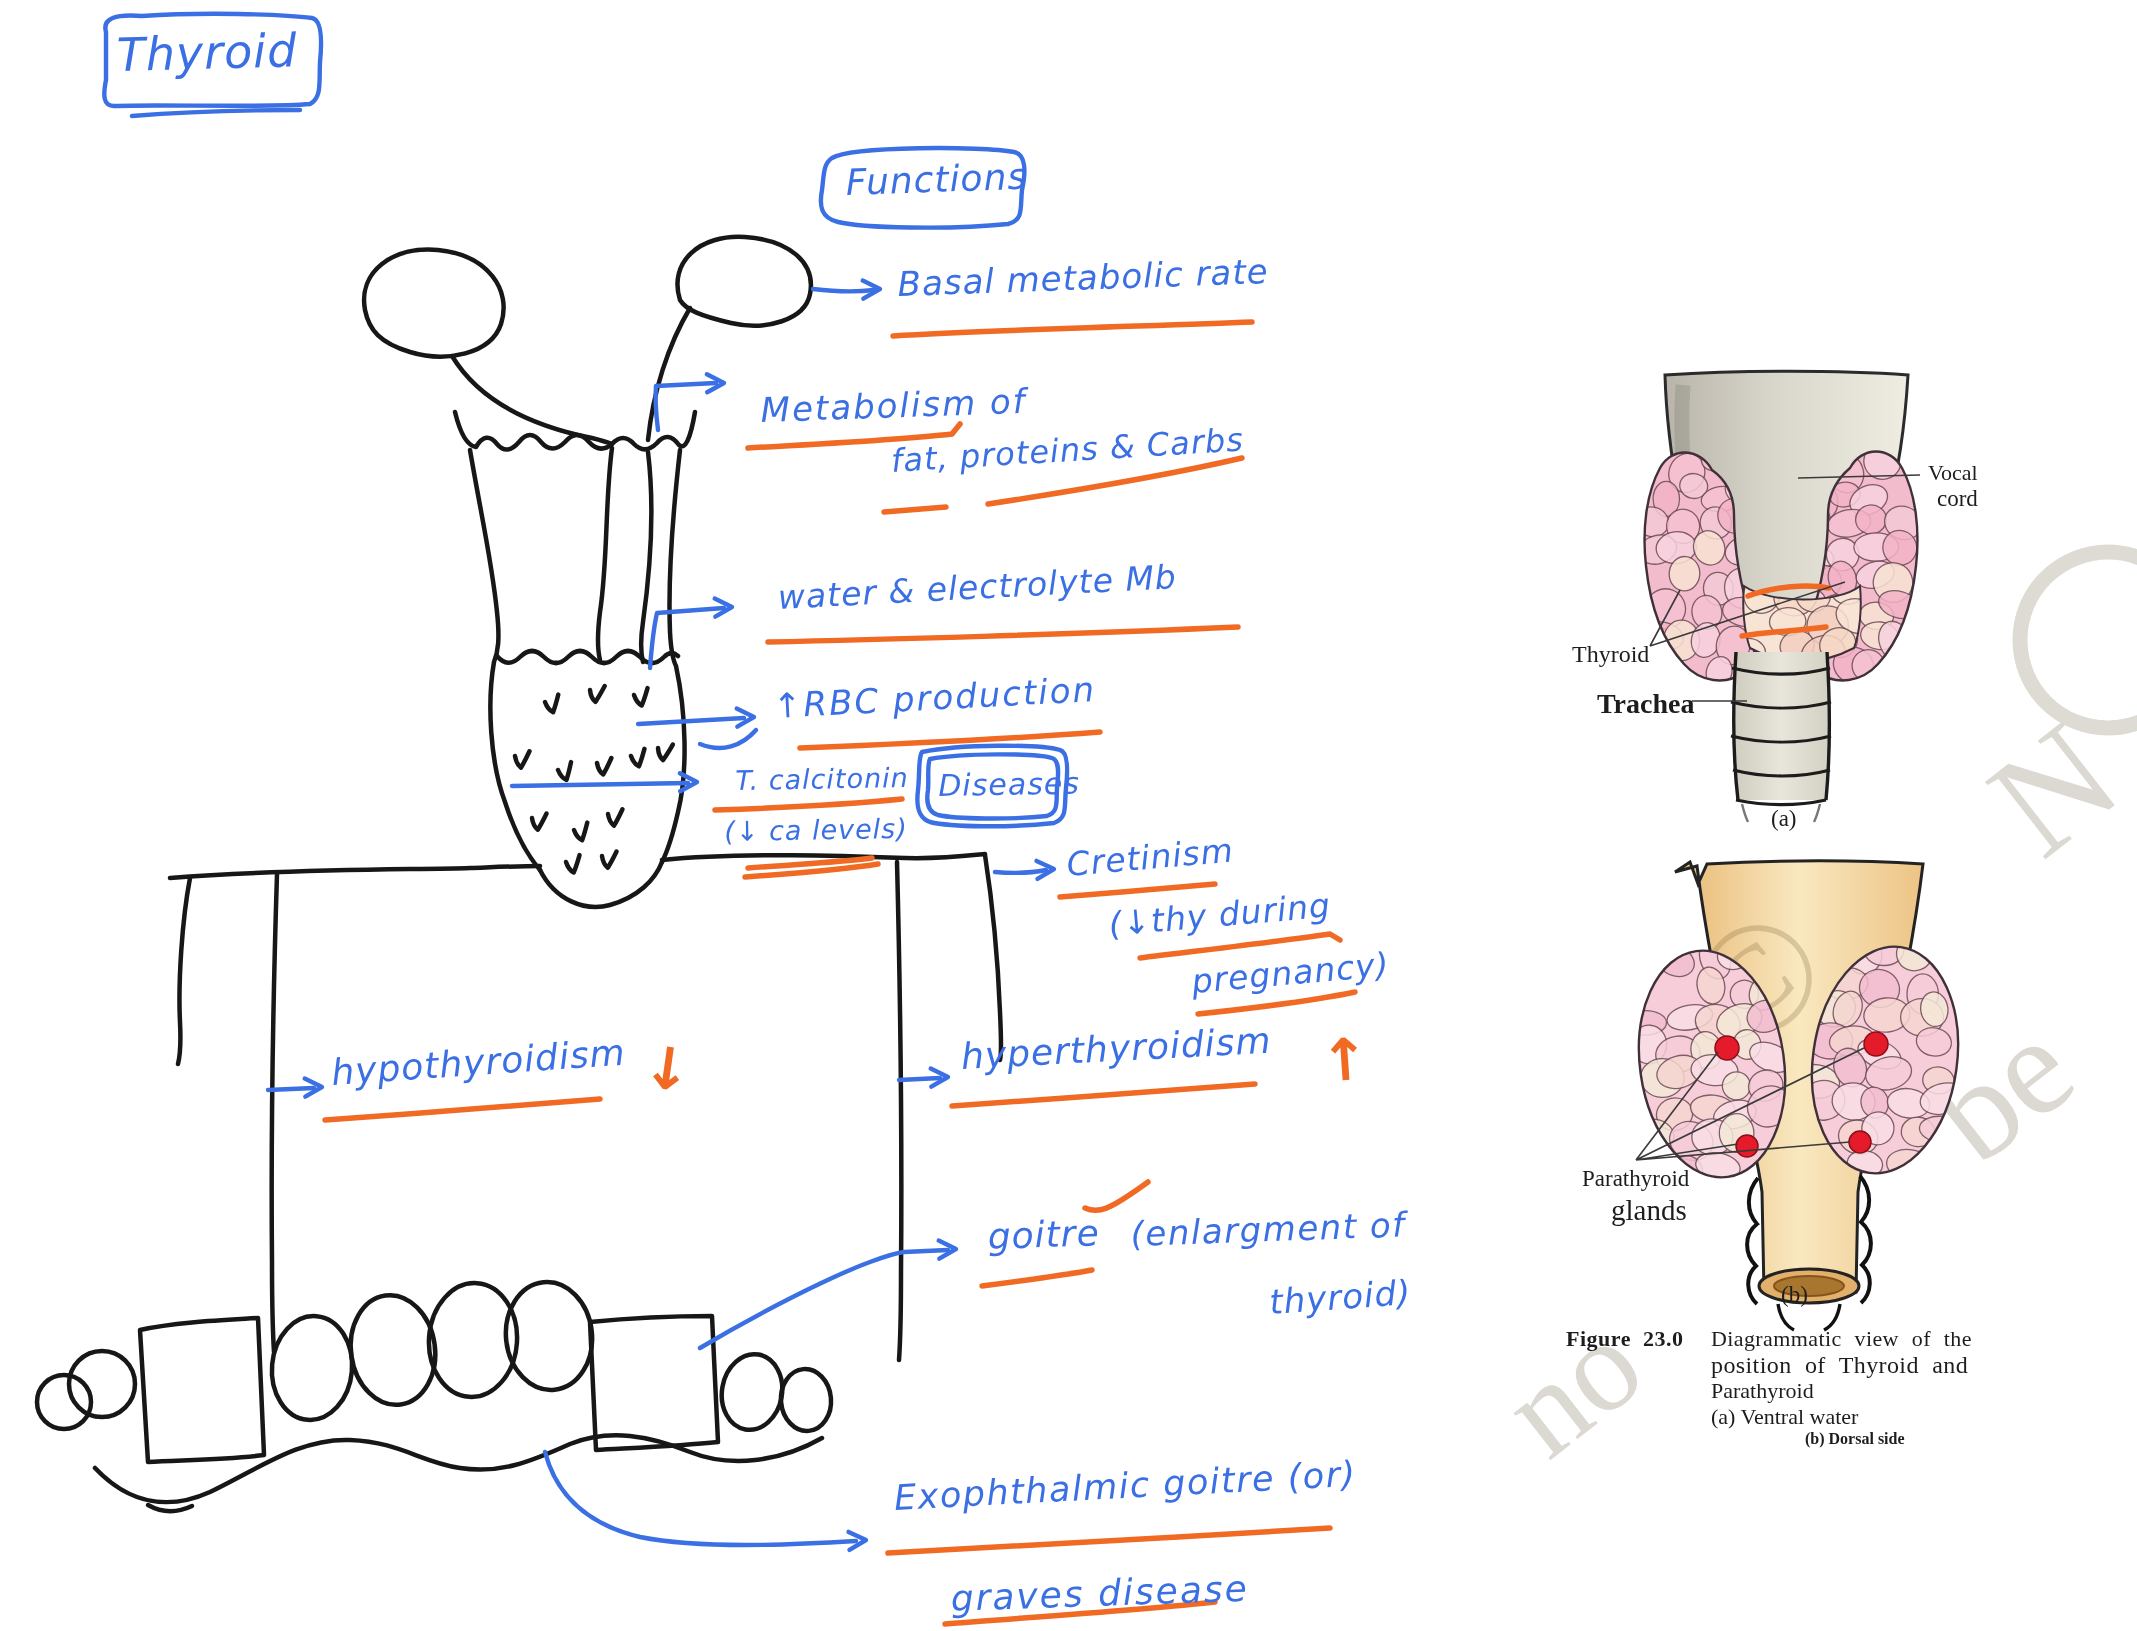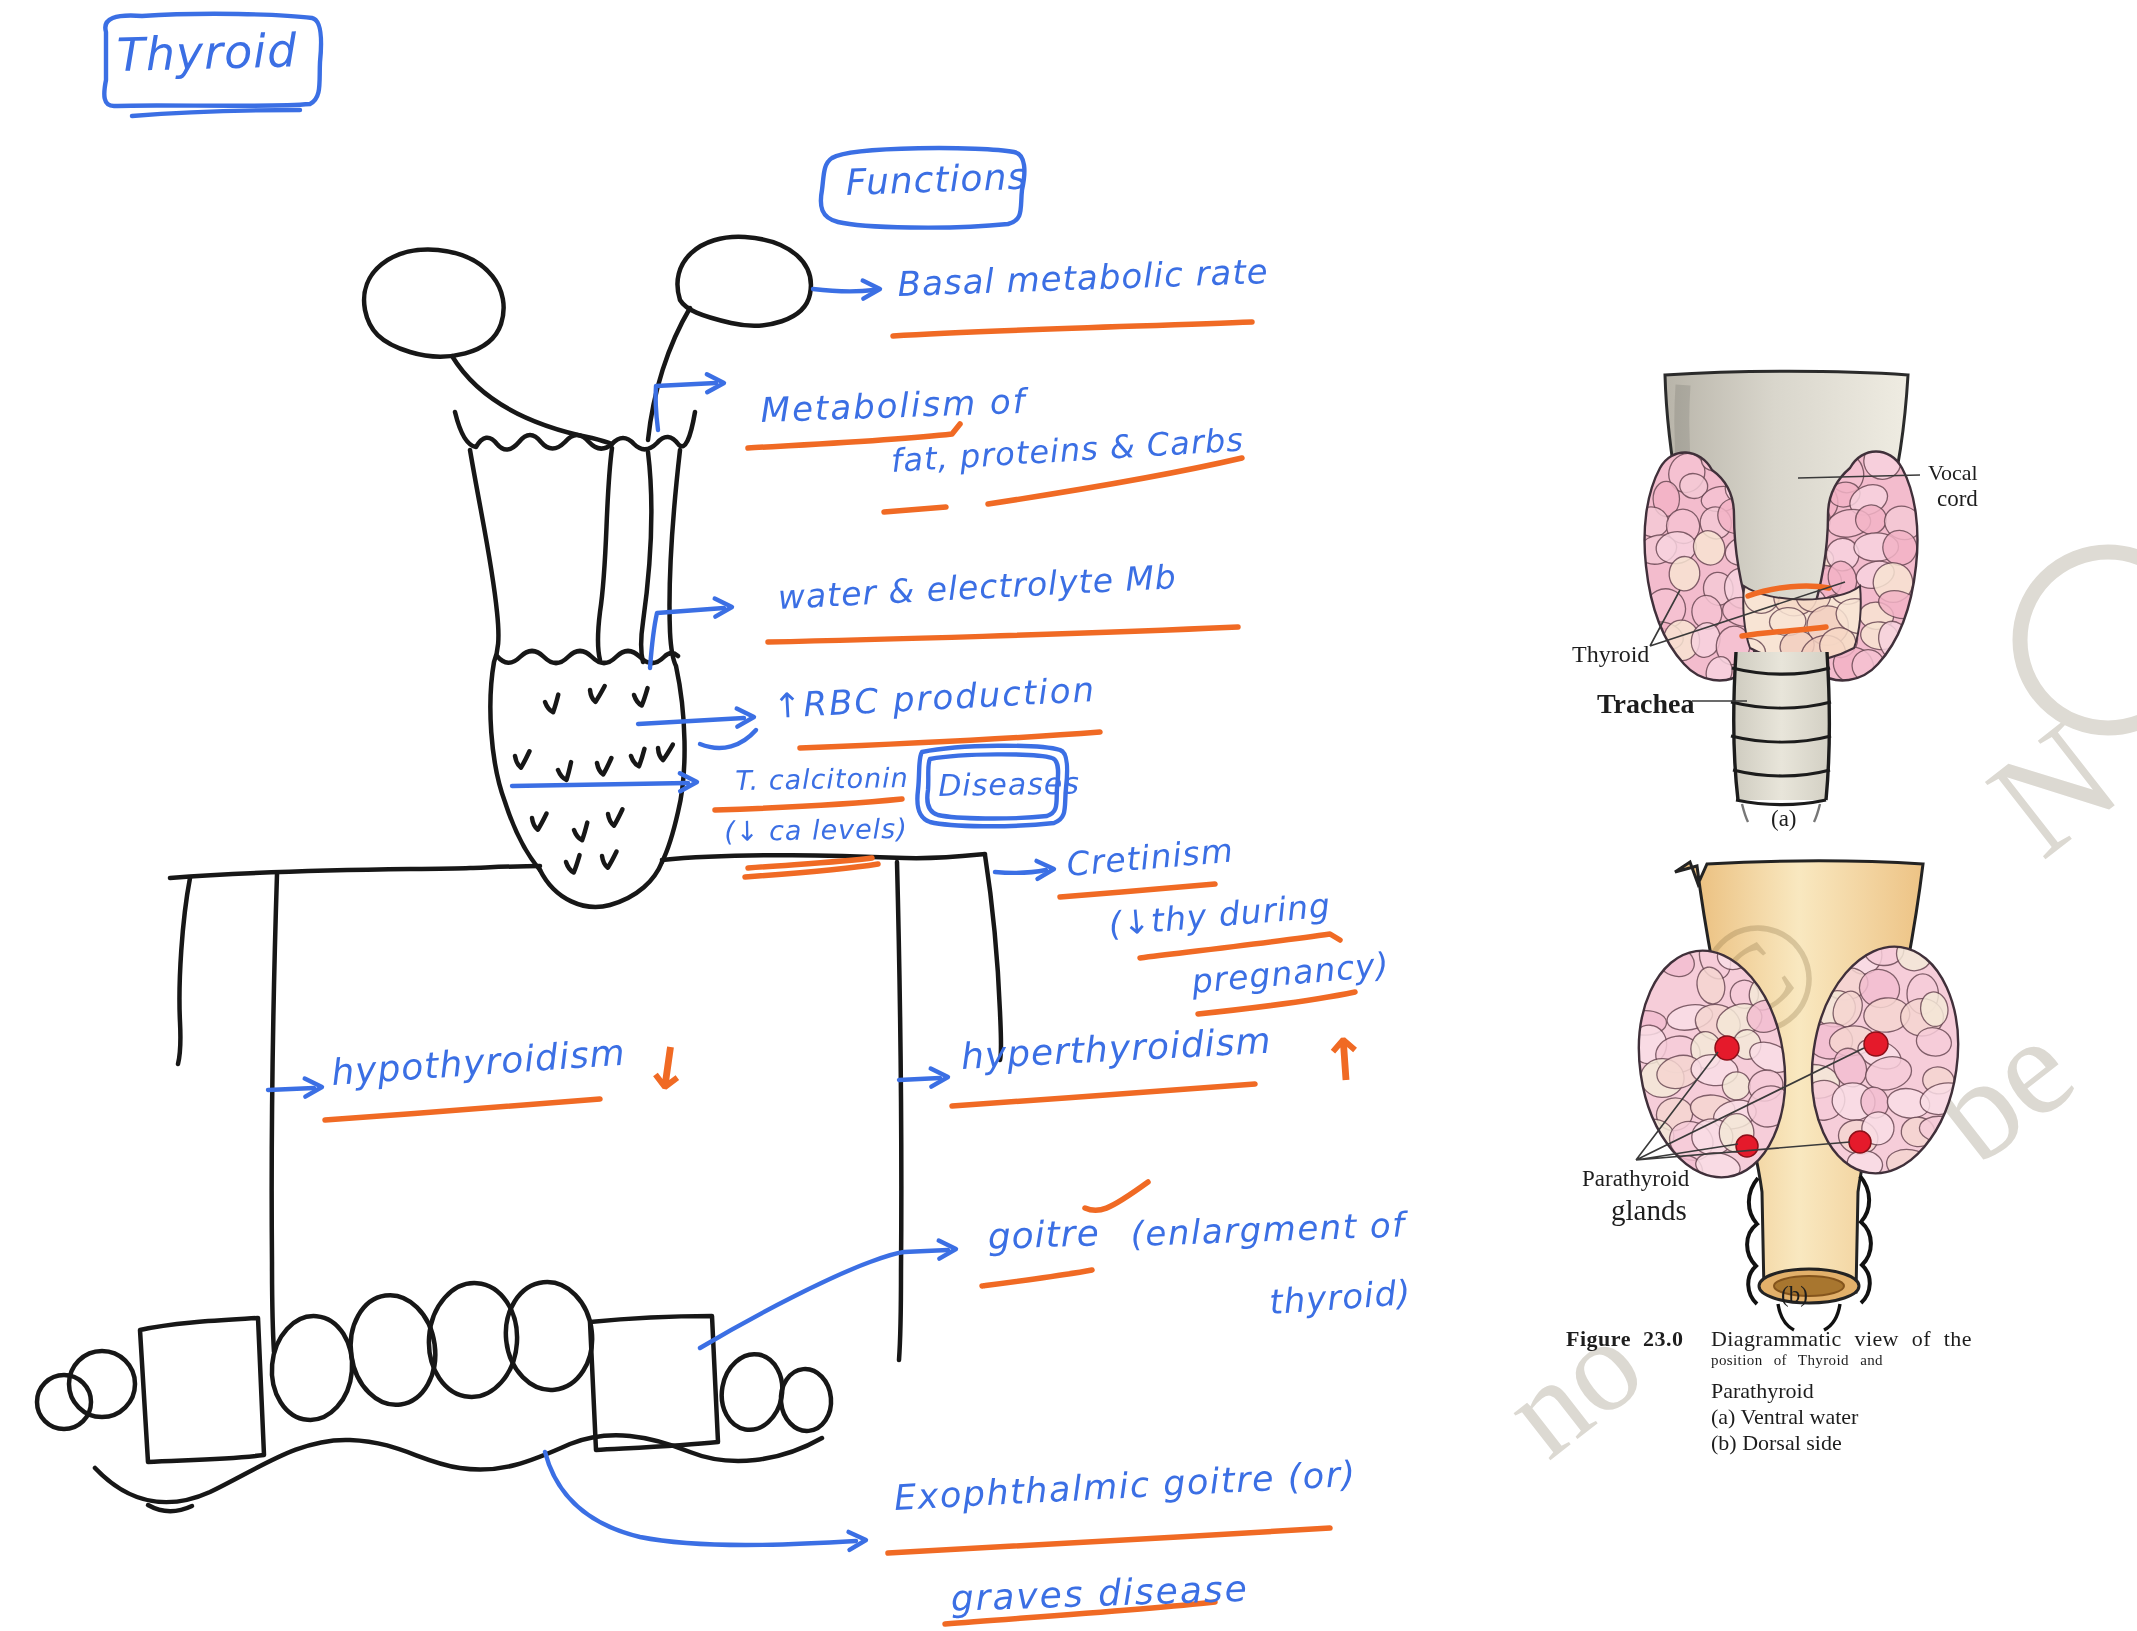--- a/index.html
+++ b/index.html
@@ -416,18 +416,18 @@
 <div class="serif" style="left:1937px;top:486px;font-size:23px;text-align:center;">cord</div>
 <div class="serif" style="left:1572px;top:641px;font-size:24px;">Thyroid</div>
 <div class="serif" style="left:1597px;top:688px;font-size:28px;font-weight:bold;">Trachea</div>
 <div class="serif" style="left:1771px;top:806px;font-size:23px;">(a)</div>
 <div class="serif" style="left:1582px;top:1166px;font-size:23px;">Parathyroid</div>
 <div class="serif" style="left:1611px;top:1194px;font-size:29px;">glands</div>
 <div class="serif" style="left:1781px;top:1282px;font-size:23px;">(b)</div>
 
 <div class="serif" style="left:1566px;top:1326px;font-size:22px;font-weight:bold;letter-spacing:.5px;word-spacing:6px;">Figure 23.0</div>
 <div class="serif just" style="left:1711px;top:1326px;font-size:22px;">Diagrammatic view of the</div>
-<div class="serif just" style="left:1711px;top:1352px;font-size:15px;">position of Thyroid and</div>
+<div class="serif just" style="left:1711px;top:1352px;font-size:24px;">position of Thyroid and</div>
 <div class="serif" style="left:1711px;top:1378px;font-size:22px;">Parathyroid</div>
 <div class="serif" style="left:1711px;top:1404px;font-size:22px;">(a) Ventral water</div>
-<div class="serif" style="left:1711px;top:1430px;font-size:22px;">(b) Dorsal side</div>
+<div class="serif" style="left:1805px;top:1430px;font-size:16px;font-weight:bold;">(b) Dorsal side</div>
 
 </div>
 
 </body></html>

